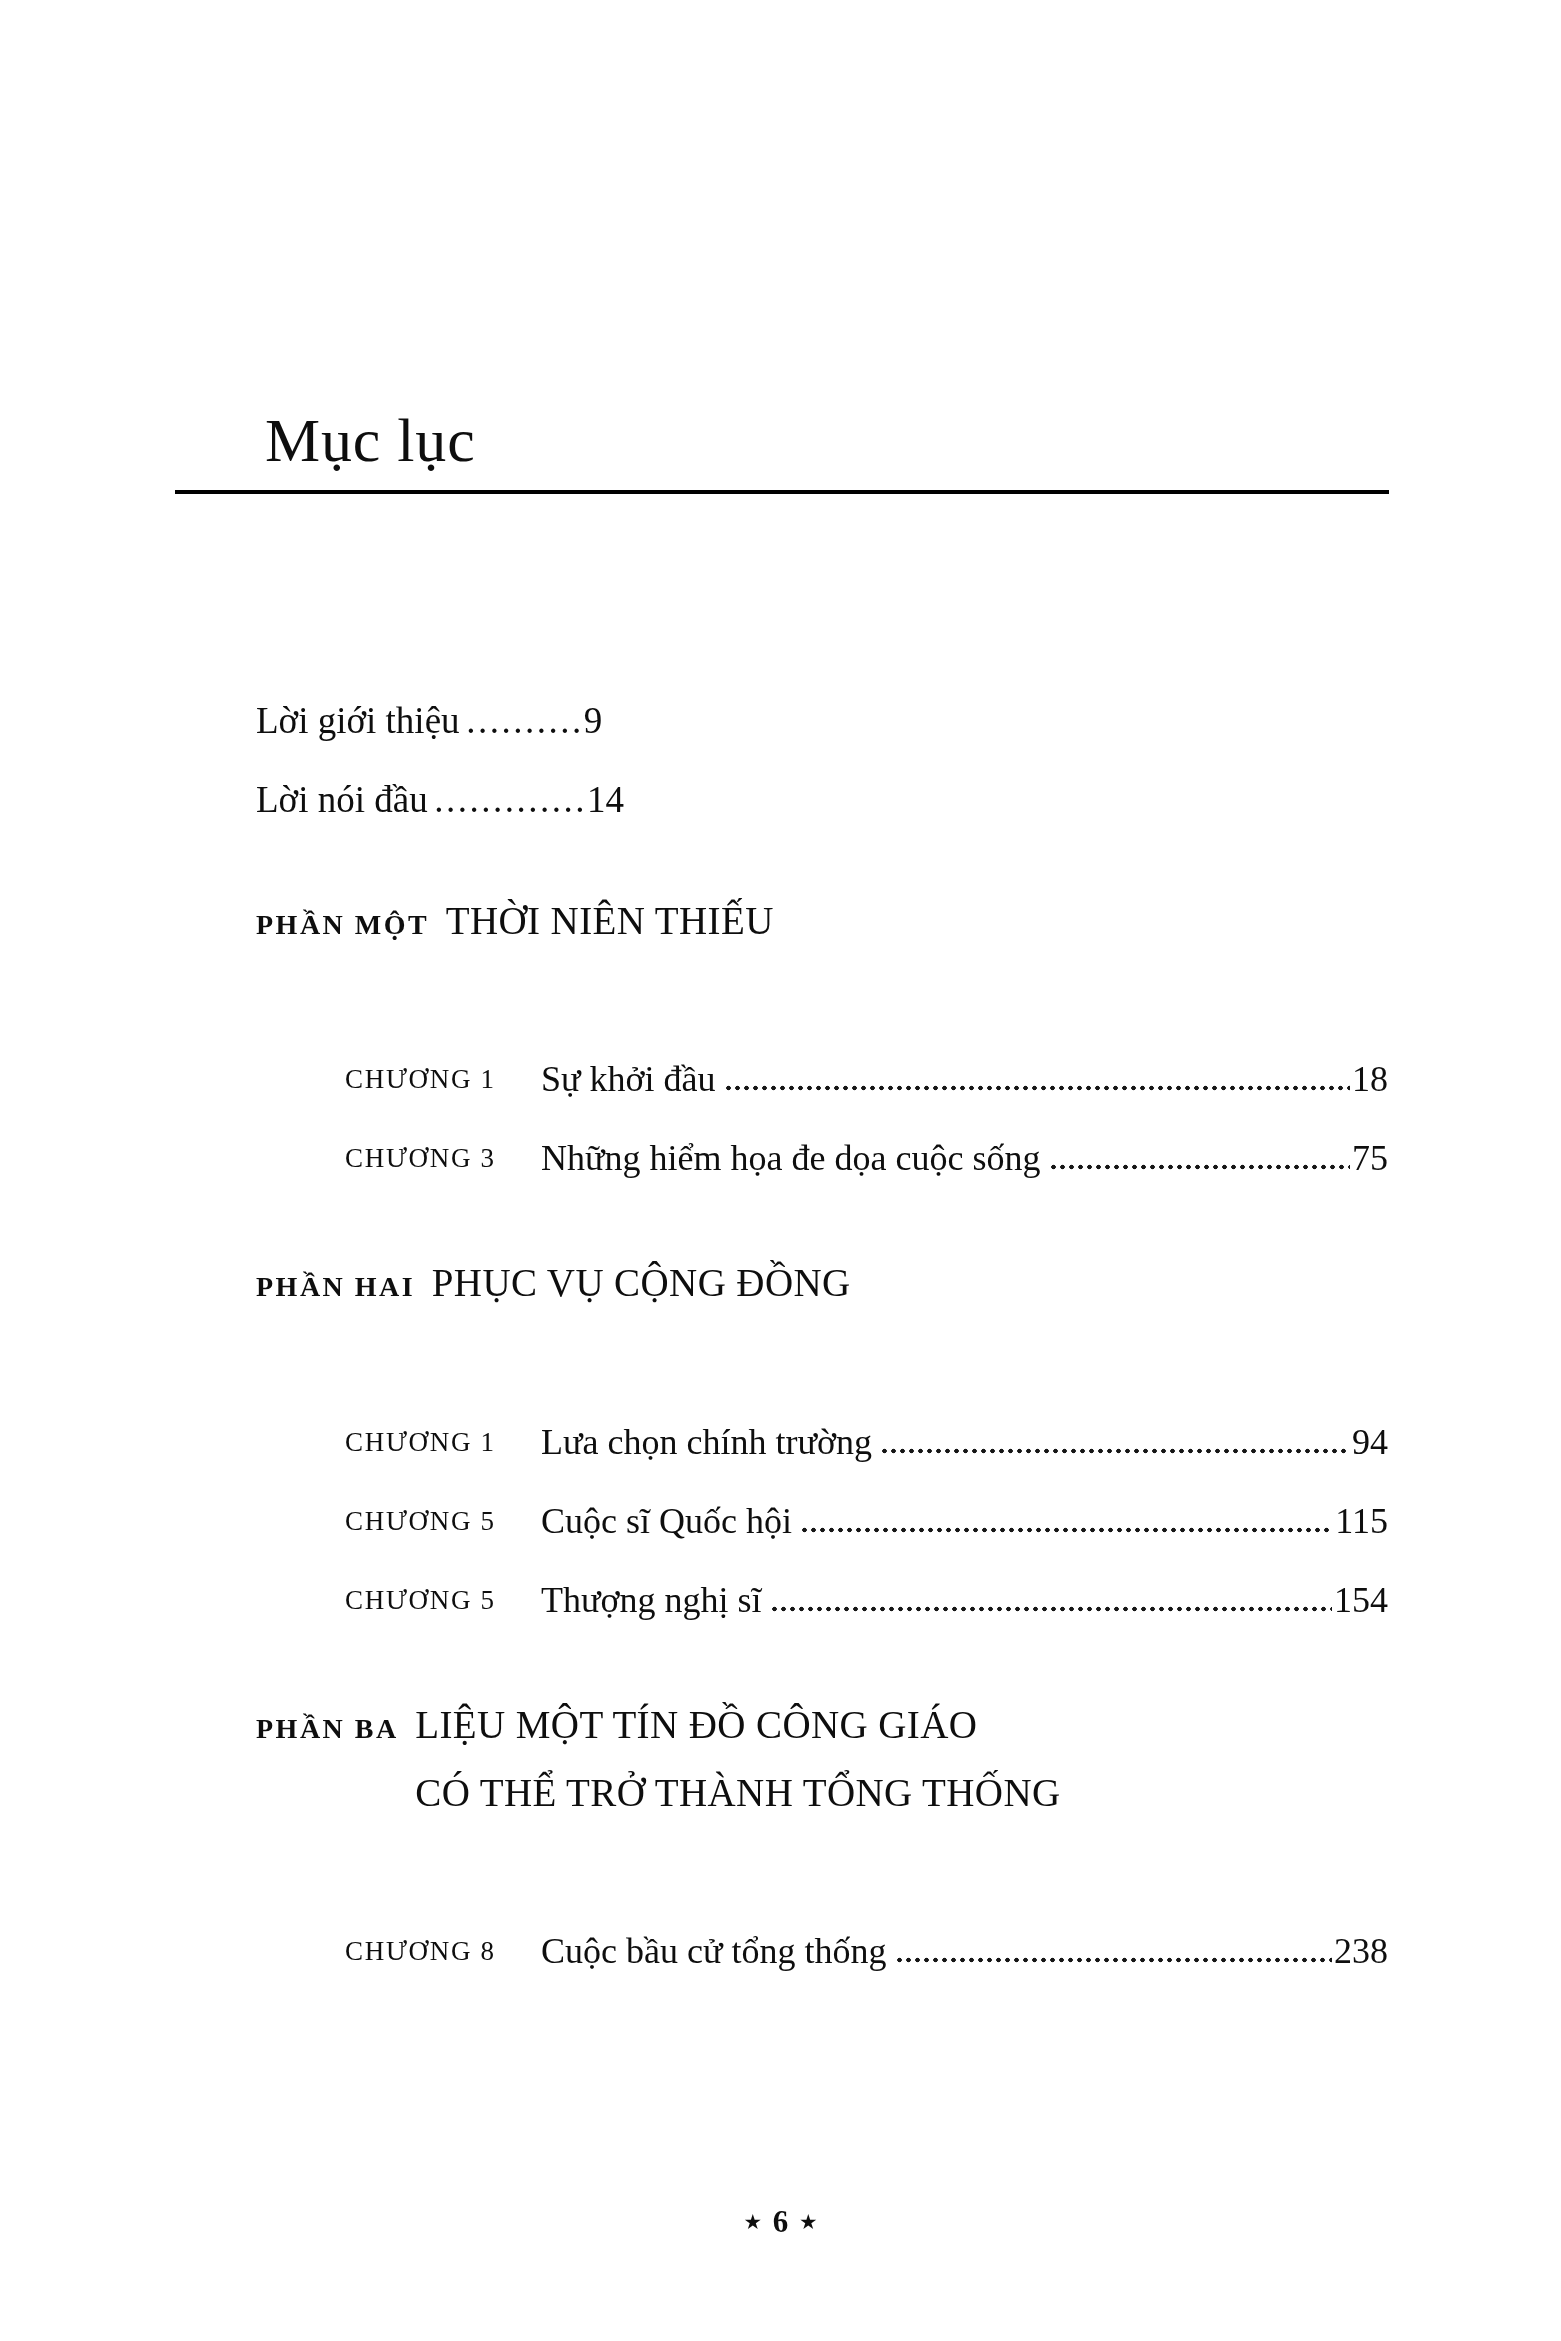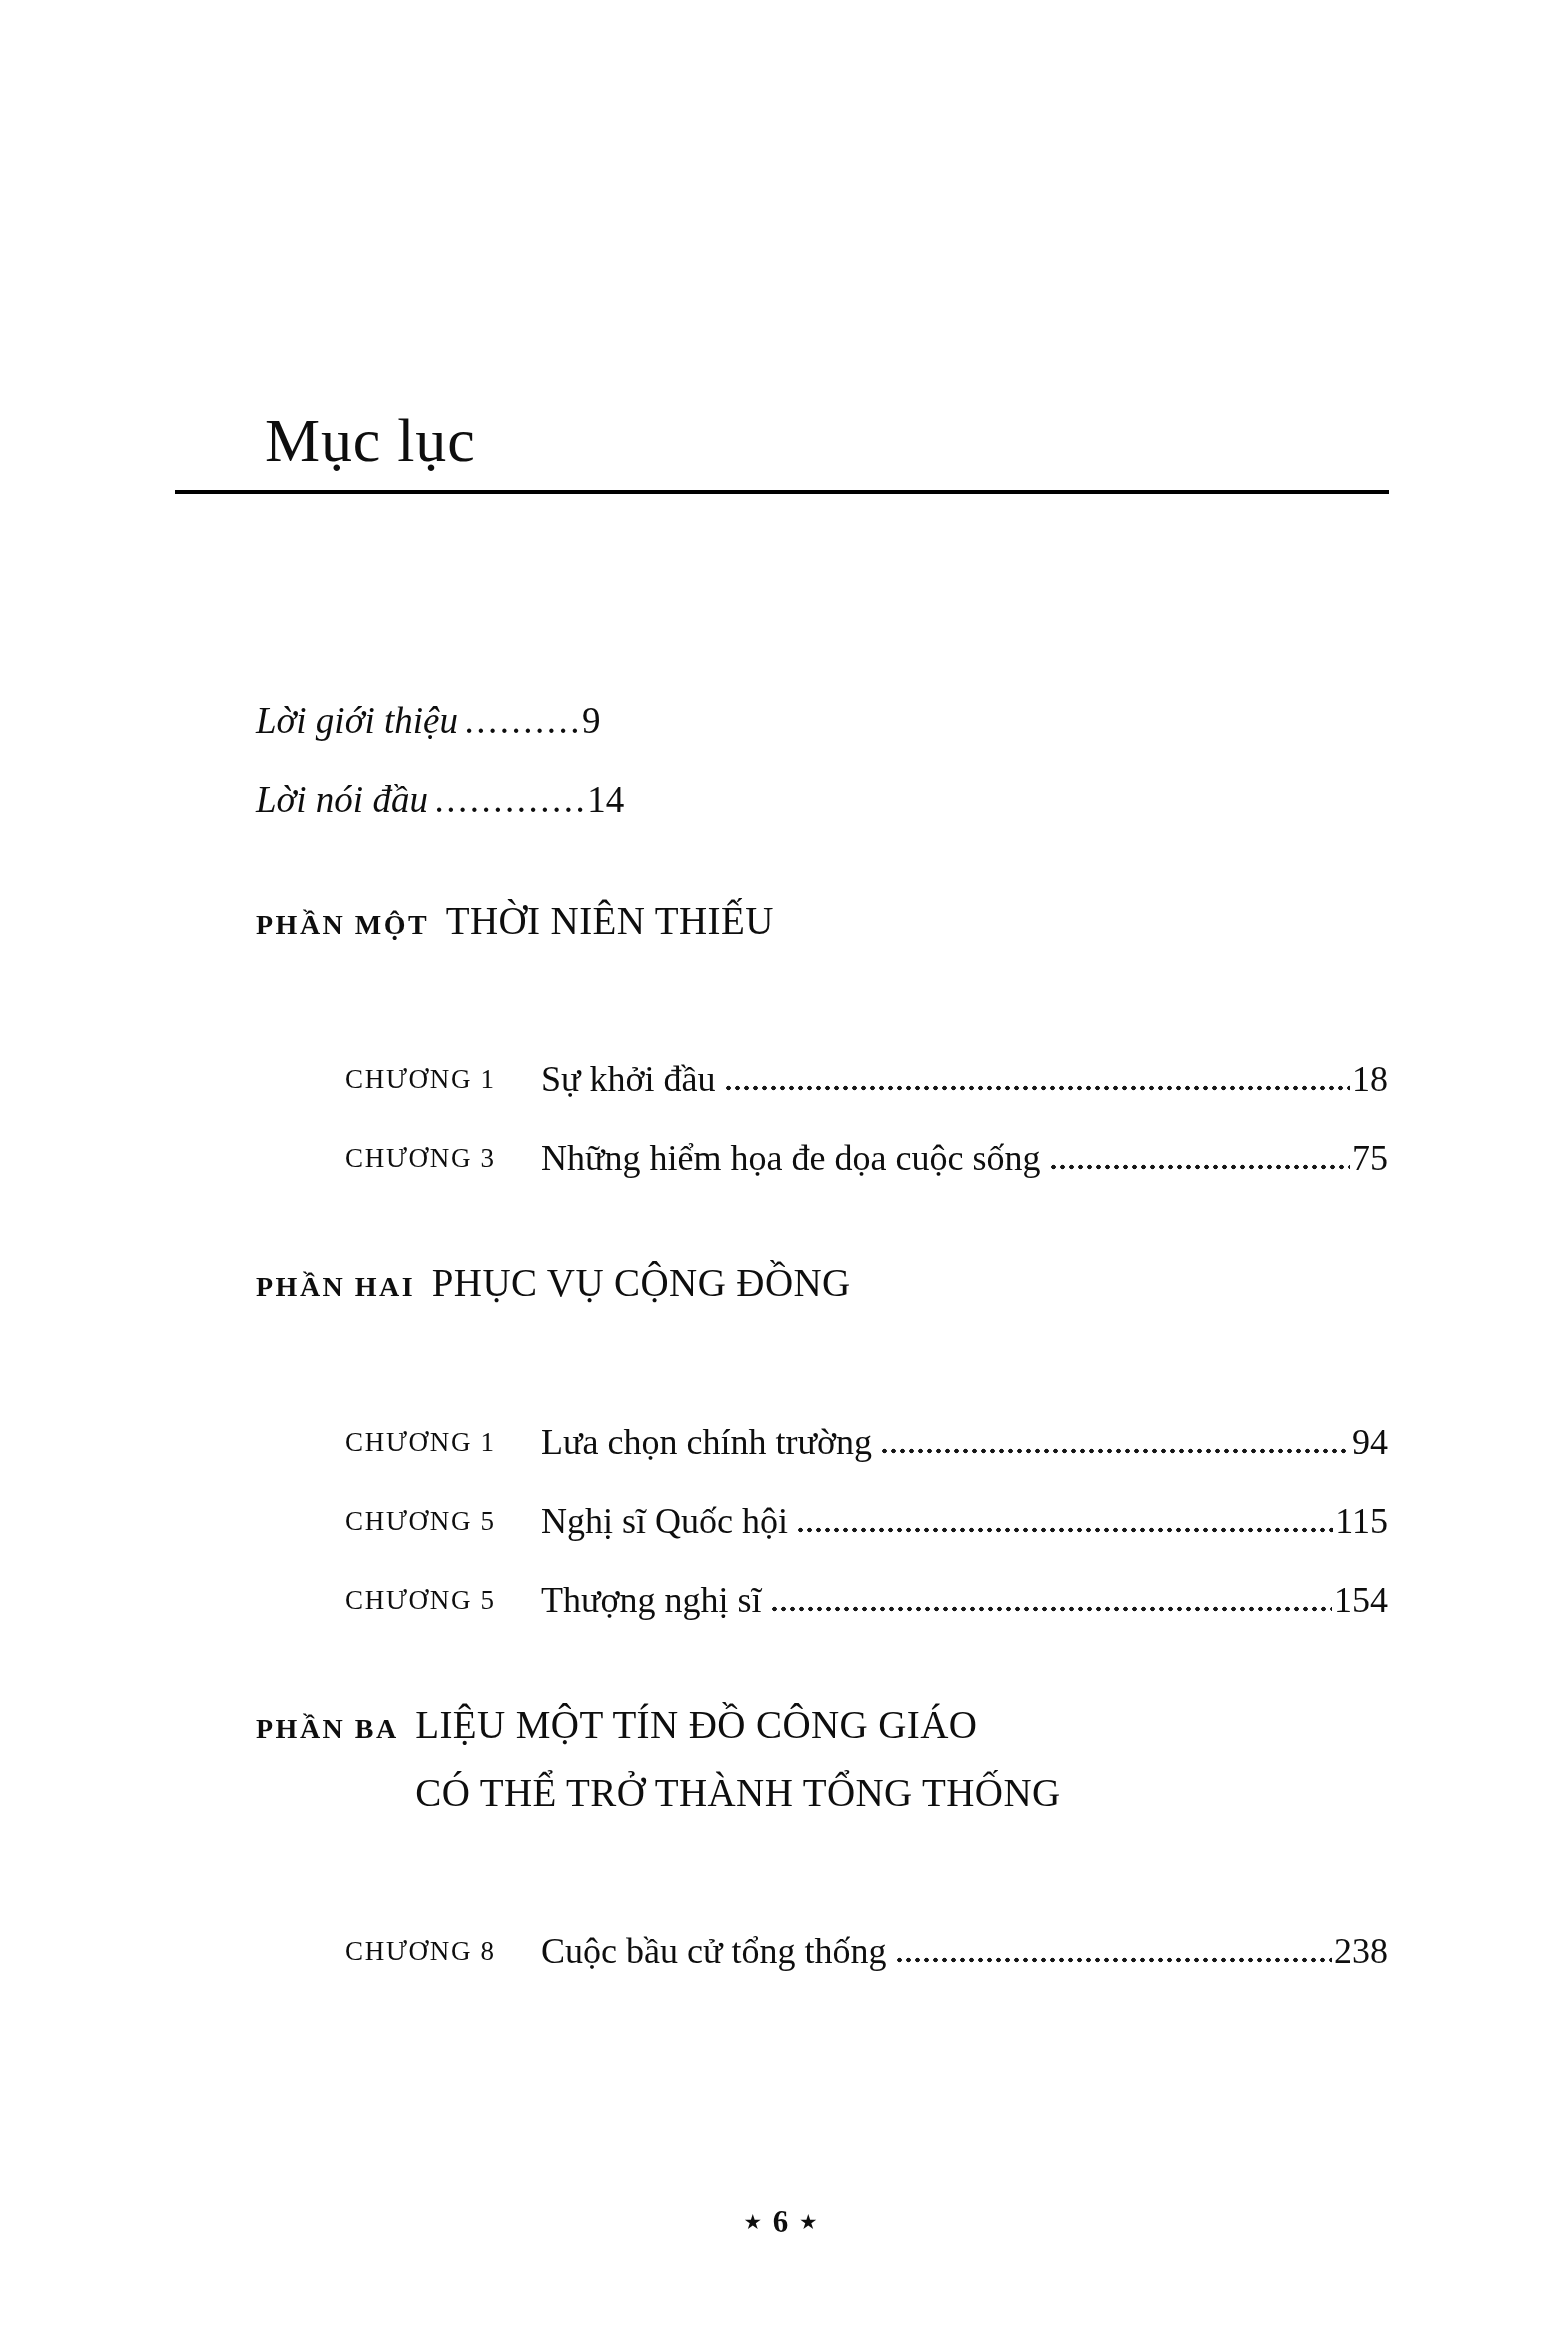--- a/index.html
+++ b/index.html
@@ -36,21 +36,21 @@
   
   .front {
     margin: 208px 0 0 256px;
   }
   .front-item {
     font-size: 37px;
     line-height: 37px;
     margin-bottom: 42px;
     white-space: nowrap;
   }
-  .fm-label { font-style: italic; }
+  .fm-label { }
   .fm-dots  { letter-spacing: 2.5px; margin-left: 6.6px; }
   .fm-page  { }
 
   
   .part {
     display: flex;
     align-items: baseline;
     margin-left: 256px;
     margin-top: 81px;
   }
@@ -161,21 +161,21 @@
   </div>
   <div class="chapters">
     <div class="chapter-row">
       <span class="ch-label">CHƯƠNG 1</span>
         <span class="ch-title">Lưa chọn chính trường</span>
         <span class="leader"></span>
         <span class="ch-page">94</span>
     </div>
     <div class="chapter-row">
       <span class="ch-label">CHƯƠNG 5</span>
-        <span class="ch-title">Nghị sĩ Quốc hội</span>
+        <span class="ch-title">Cuộc sĩ Quốc hội</span>
         <span class="leader"></span>
         <span class="ch-page">115</span>
     </div>
     <div class="chapter-row">
       <span class="ch-label">CHƯƠNG 5</span>
         <span class="ch-title">Thượng nghị sĩ</span>
         <span class="leader"></span>
         <span class="ch-page">154</span>
     </div>
   </div>

